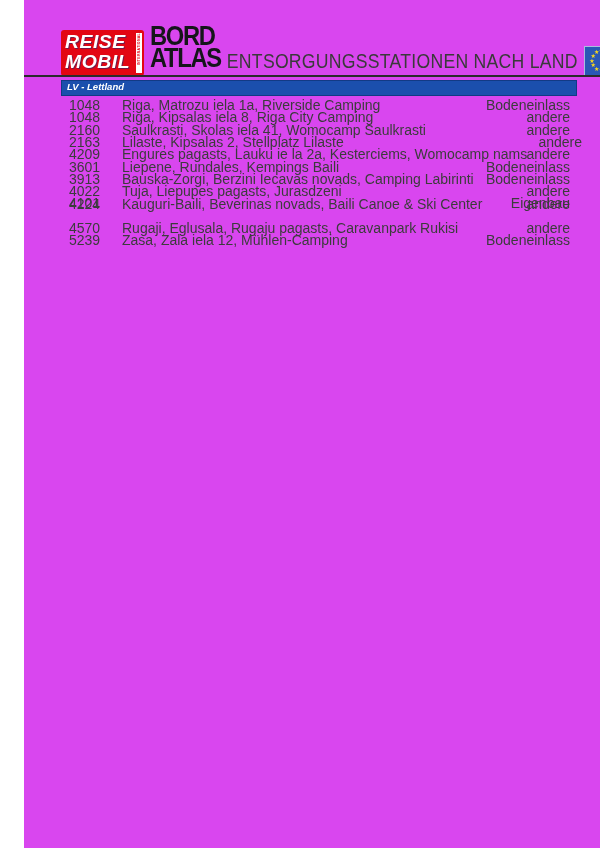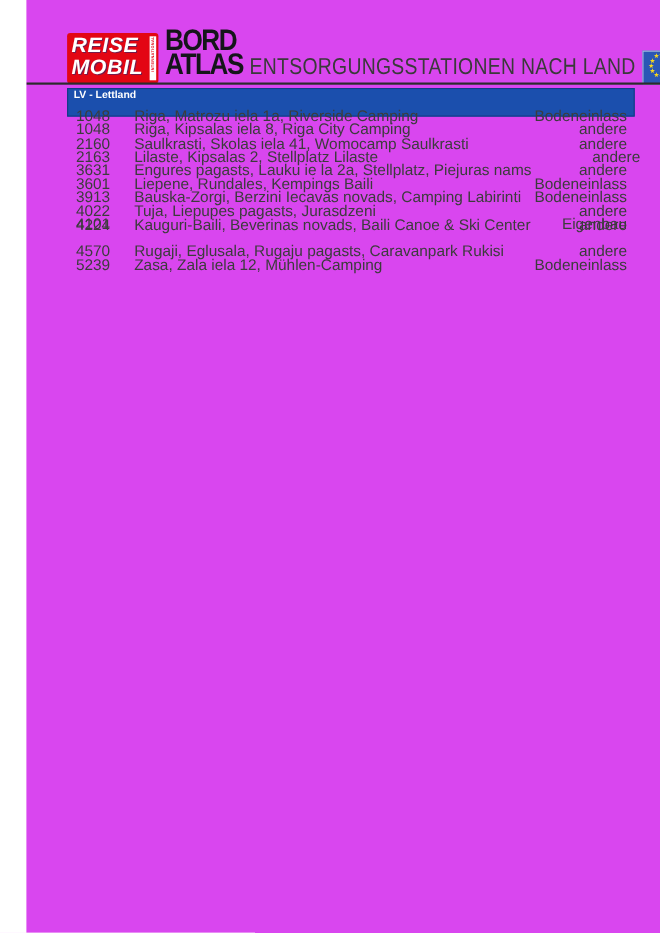--- a/index.html
+++ b/index.html
@@ -56,22 +56,22 @@
     position:absolute; color:#f8d81c; font-size:6px; line-height:6px;
     width:6px; text-align:center;
   }
 
   
   .hrule {
     position:absolute; left:0; top:75px; width:581px; height:1.5px;
     background:#2b2b2b;
   }
   .section-bar {
-    position:absolute; left:37px; top:80px; width:516px; height:26px;
-    background:#1b4fad; border:1px solid #123a85; box-sizing:border-box;
+    position:absolute; left:37px; top:80px; width:516px; height:16px;
+    background:#1b4fad; border:1px solid #123a85; box-sizing:border-box;font-style:italic;
   }
   .section-bar .label {
     color:#ffffff; font-weight:bold; font-size:9.5px; line-height:12px;
     padding-left:5px; white-space:nowrap;
   }
 
   
   .stations-table { position:absolute; left:0; top:99px; width:600px; height:160px; }
   .row {
     position:absolute; left:0; width:600px; height:12.3px;
@@ -141,22 +141,22 @@
         <span class="id">2160</span>
         <span class="address">Saulkrasti, Skolas iela 41, Womocamp Saulkrasti</span>
         <span class="type">andere</span>
       </div>
       <div class="row" style="top: 36.9px; padding-left: 12px;">
         <span class="id">2163</span>
         <span class="address">Lilaste, Kipsalas 2, Stellplatz Lilaste</span>
         <span class="type">andere</span>
       </div>
       <div class="row" style="top: 49.2px;">
-        <span class="id">3631</span>
-        <span class="address">Engures pagasts, Lauku ie la 2a, Stellplatz, Piejuras nams</span>
+        <span class="id">4209</span>
+        <span class="address">Engures pagasts, Lauku ie la 2a, Kesterciems, Womocamp nams</span>
         <span class="type">andere</span>
       </div>
       <div class="row" style="top: 61.5px;">
         <span class="id">3601</span>
         <span class="address">Liepene, Rundales, Kempings Baili</span>
         <span class="type">Bodeneinlass</span>
       </div>
       <div class="row" style="top: 73.8px;">
         <span class="id">3913</span>
         <span class="address">Bauska-Zorgi, Berzini Iecavas novads, Camping Labirinti</span>

